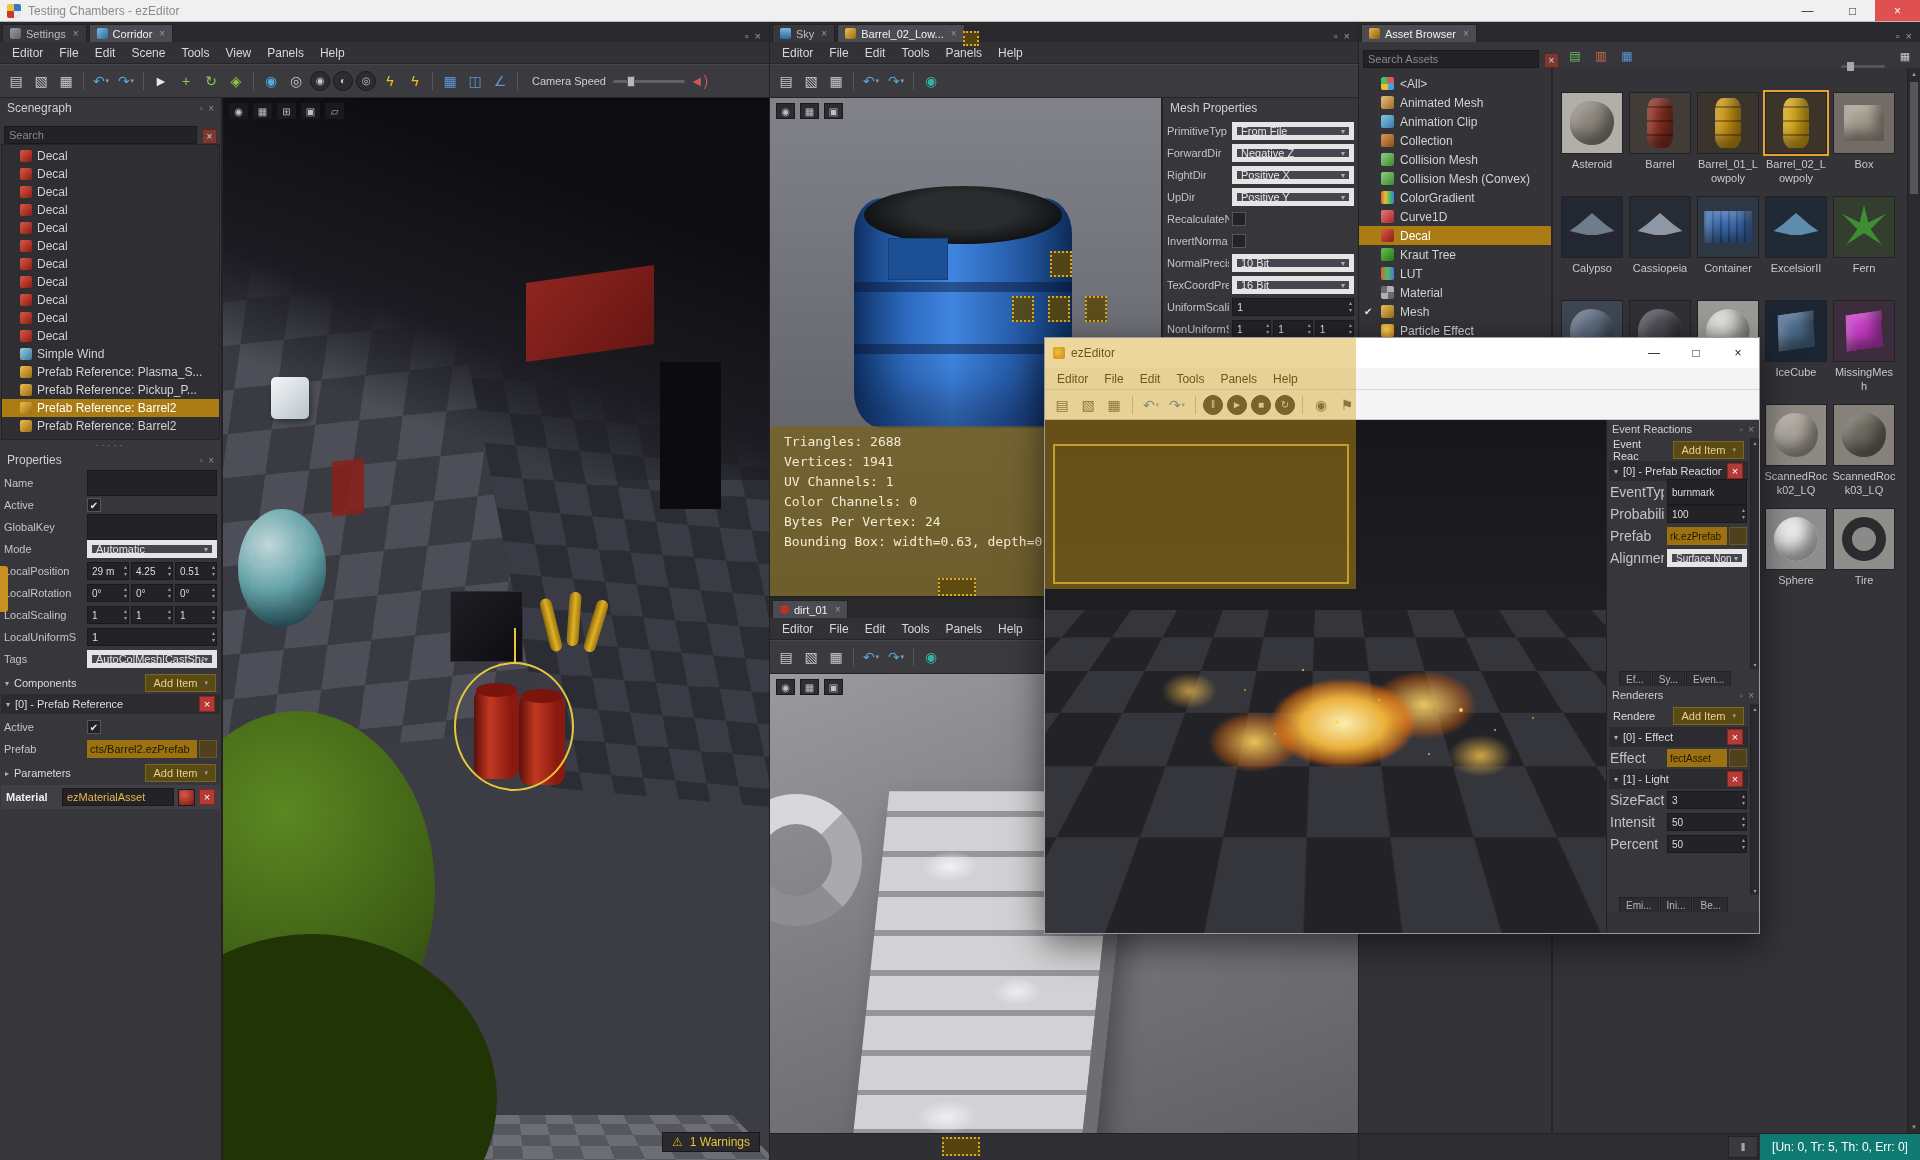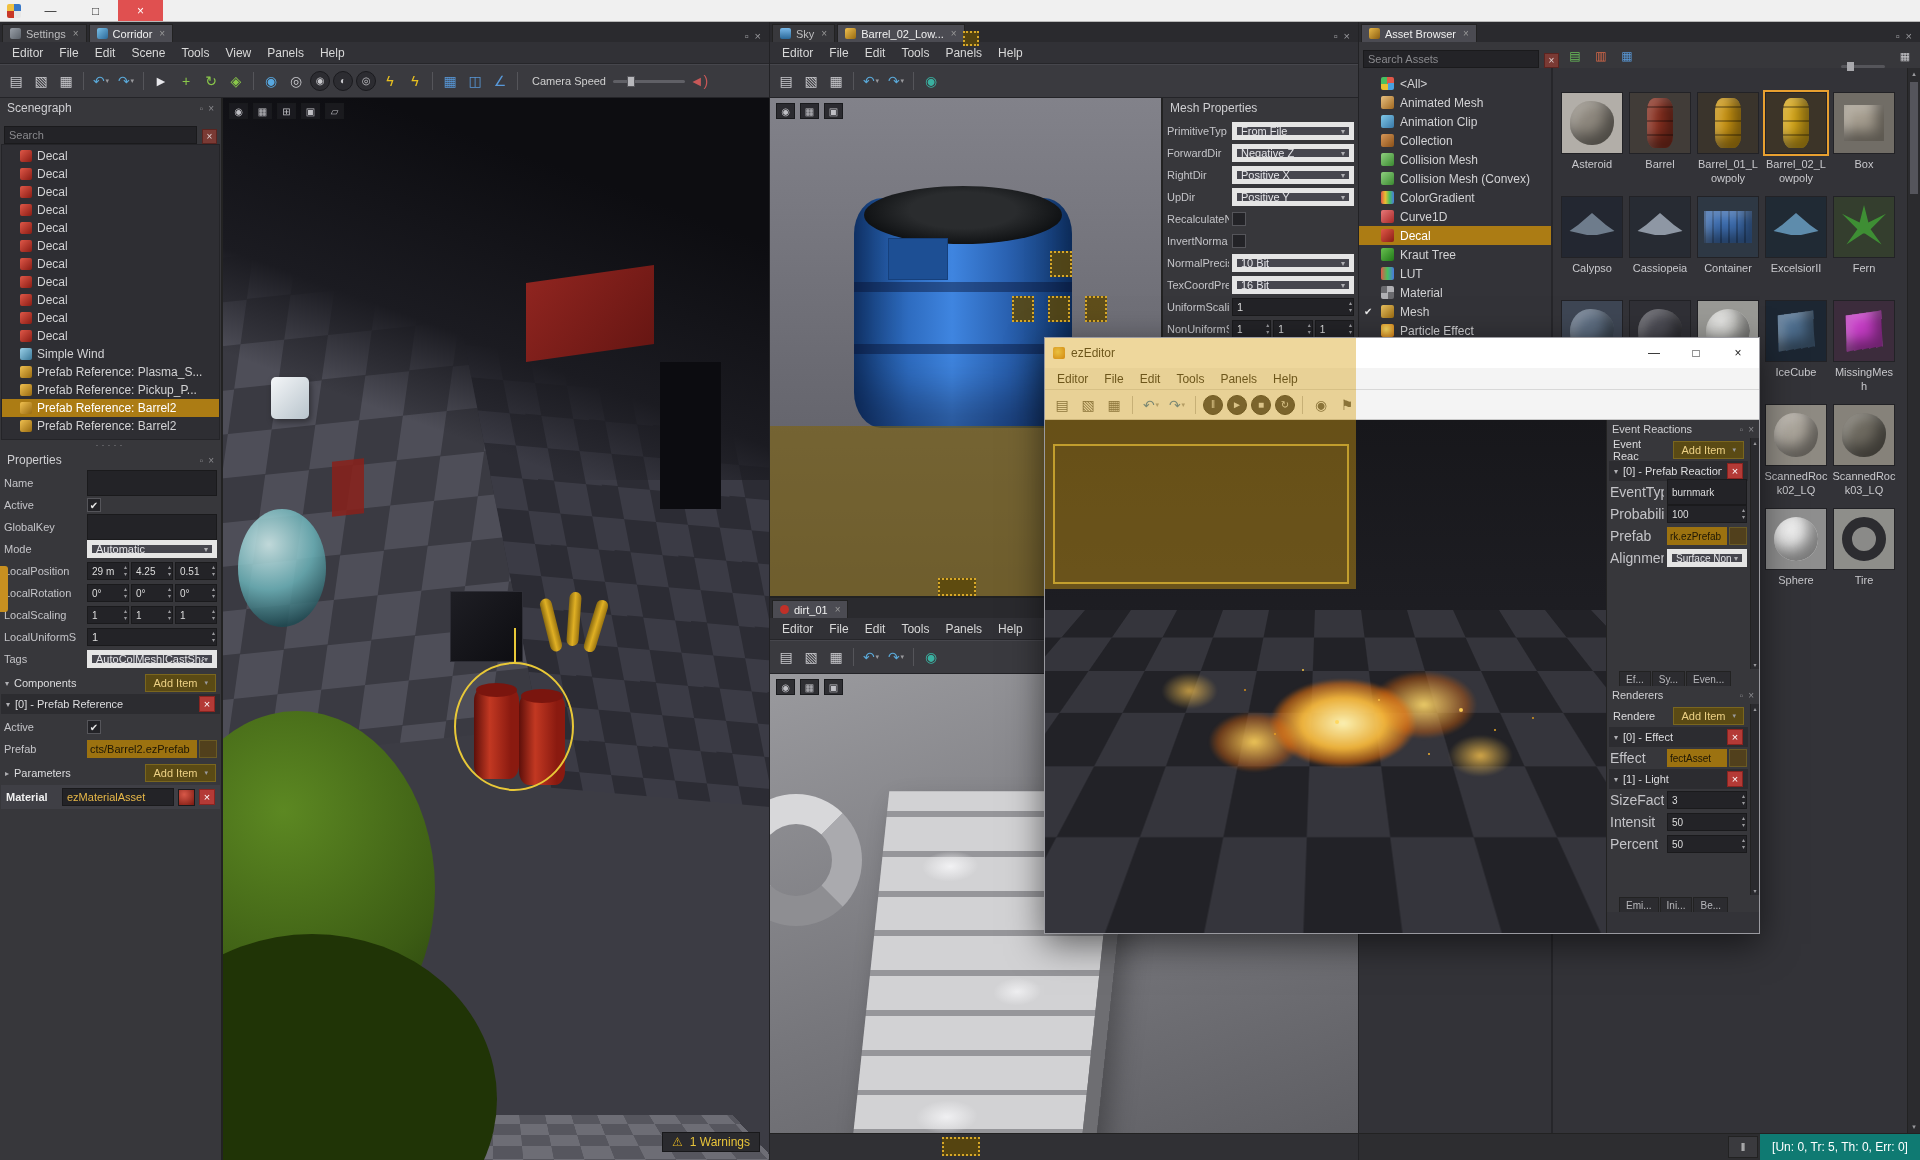--- a/index.html
+++ b/index.html
@@ -279,20 +279,21 @@
   .dm-strip{position:absolute;left:172px;top:3px;width:38px;height:19px;border:2px dotted #d8a828;background:rgba(92,72,10,.85)}
   .edge-tab{position:absolute;left:0;top:566px;width:8px;height:46px;background:#c89020;border-radius:0 3px 3px 0;z-index:6}
 </style>
 </head>
 <body>
 
 <div id="root">
 
   <div class="titlebar">
     <span class="app-icon"></span>
+    <span class="win-title">Testing Chambers - ezEditor</span>
     <span class="win-ctrls">
       <span class="win-ctrl">—</span>
       <span class="win-ctrl">□</span>
       <span class="win-ctrl win-close">×</span>
     </span>
   </div>
 
   <section id="left-region">
     <div class="doc-tabrow">
       <div class="tabs-host" id="left-tabs">
@@ -728,20 +729,28 @@
           <div class="tb-sep"></div>
           <div class="tb-btn">
             <span class="tb-glyph" style="color: rgb(58, 176, 160);">◉</span>
           </div>
         </div>
       <div class="mid-body">
         <div class="barrel-viewport">
           <div class="bbarrel"></div>
           <div class="blabel"></div>
           <div class="gold-tint"></div>
+          <div class="stats" id="mesh-stats">
+              <div>Triangles: 2688</div>
+              <div>Vertices: 1941</div>
+              <div>UV Channels: 1</div>
+              <div>Color Channels: 0</div>
+              <div>Bytes Per Vertex: 24</div>
+              <div>Bounding Box: width=0.63, depth=0</div>
+            </div>
           <div class="vp-icons" id="mid-vpicons">
               <span class="vpi">◉</span>
               <span class="vpi">▦</span>
               <span class="vpi">▣</span>
             </div>
         </div>
         <div class="mesh-props">
           <div class="panel-header">
             <span>Mesh Properties</span>
           </div>

